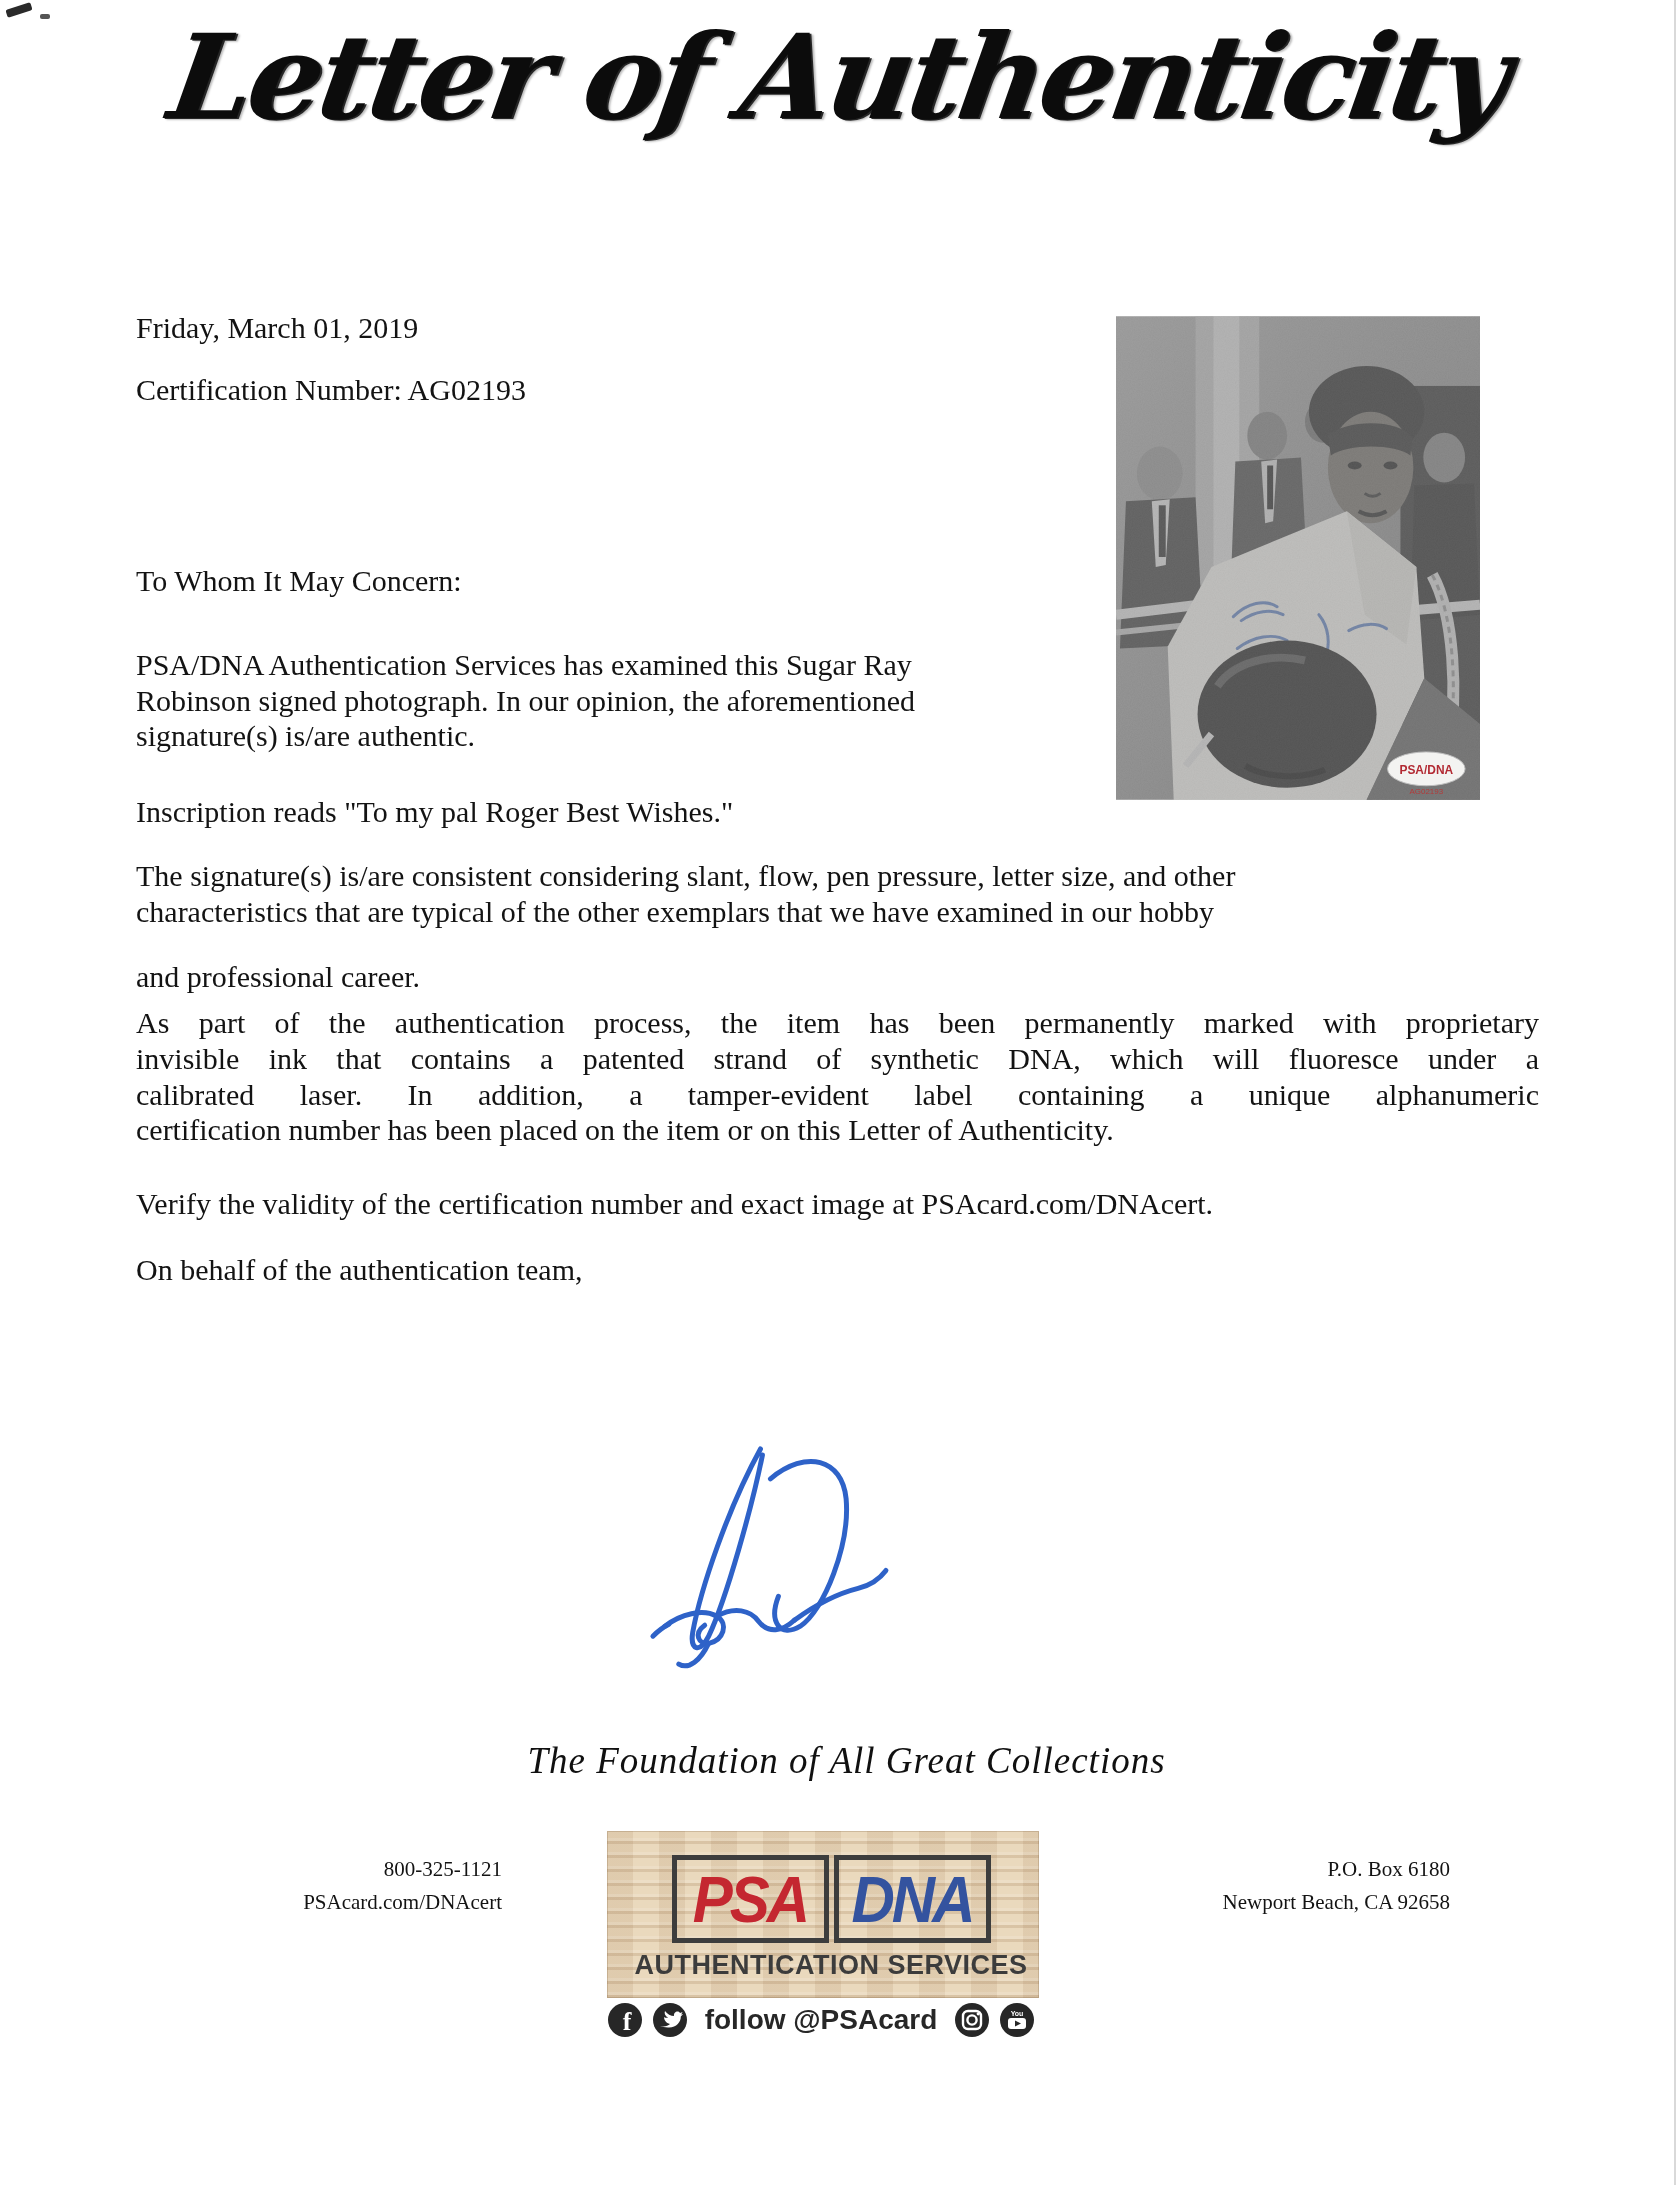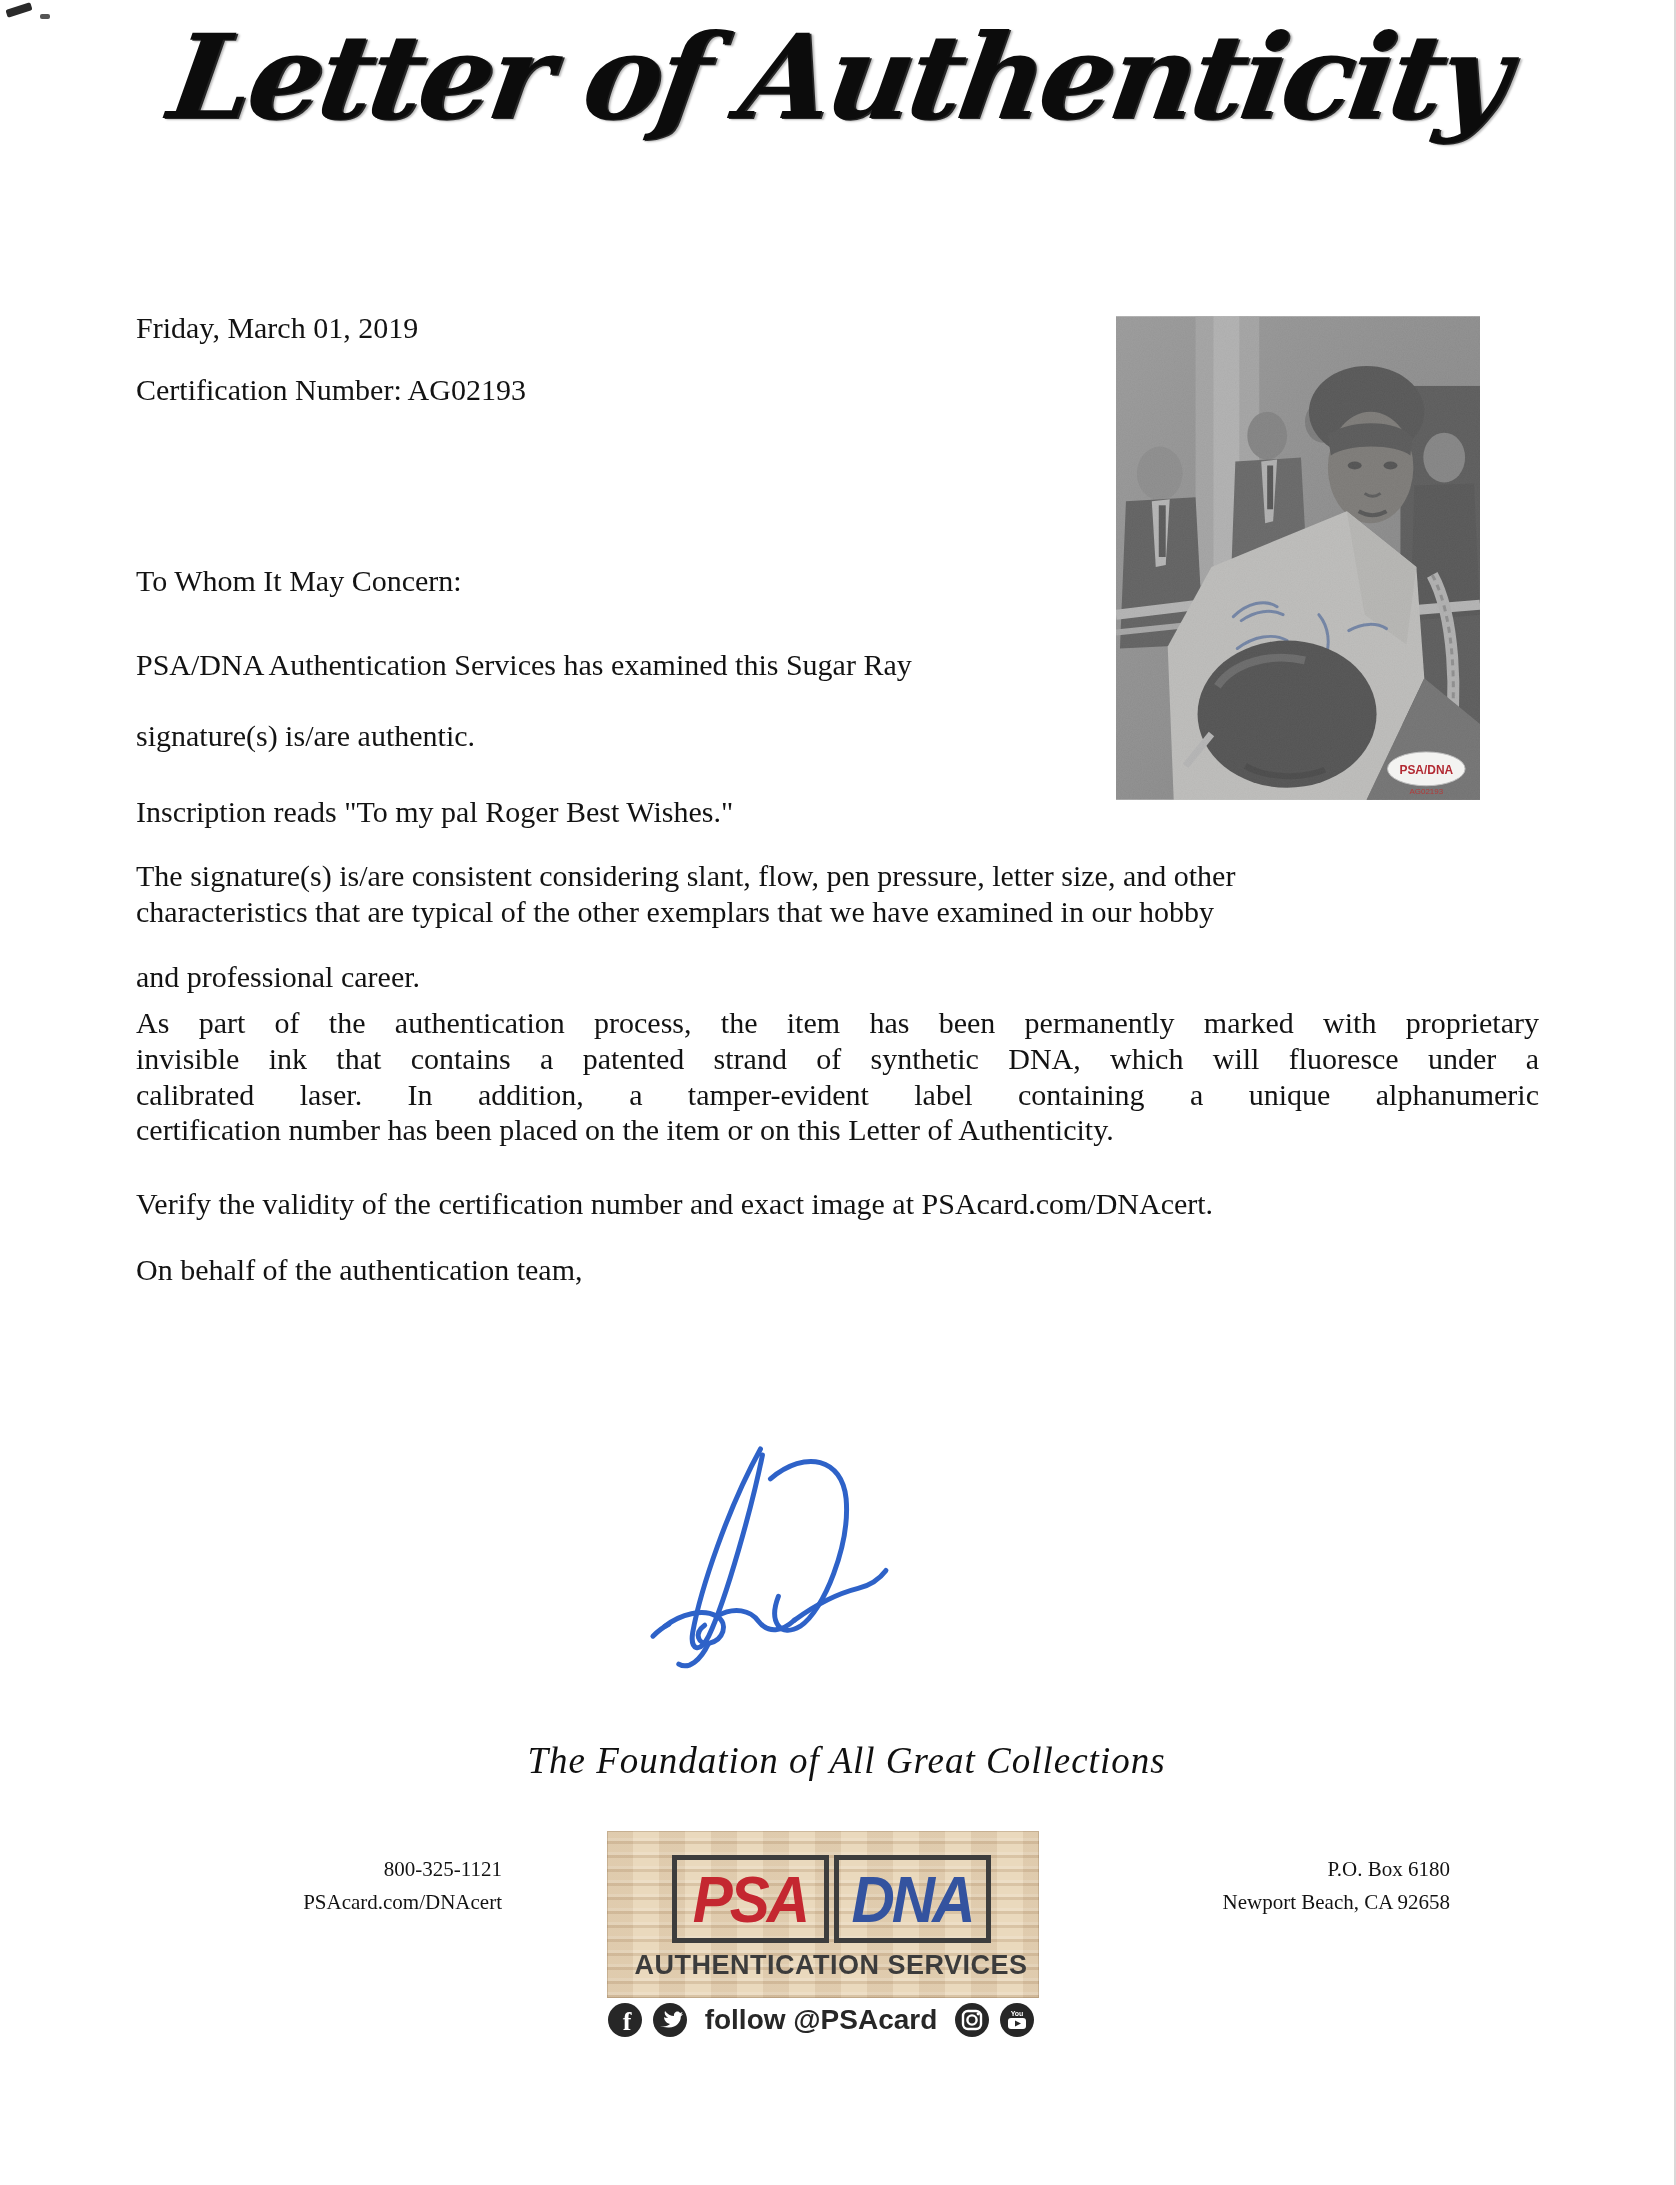--- a/index.html
+++ b/index.html
@@ -87,20 +87,21 @@
   <div class="edge-line"></div>
 
   <div class="title">Letter of Authenticity</div>
 
   <div class="tline" style="top:310px">Friday, March 01, 2019</div>
   <div class="tline" style="top:372px">Certification Number: AG02193</div>
 
   <div class="tline" style="top:563px">To Whom It May Concern:</div>
 
   <div class="tline" style="top:647px">PSA/DNA Authentication Services has examined this Sugar Ray</div>
+  <div class="tline" style="top:683px">Robinson signed photograph. In our opinion, the aforementioned</div>
   <div class="tline" style="top:718px">signature(s) is/are authentic.</div>
 
   <div class="tline" style="top:794px">Inscription reads "To my pal Roger Best Wishes."</div>
 
   <div class="tline" style="top:858px">The signature(s) is/are consistent considering slant, flow, pen pressure, letter size, and other</div>
   <div class="tline" style="top:894px">characteristics that are typical of the other exemplars that we have examined in our hobby</div>
   <div class="tline" style="top:959px">and professional career.</div>
 
   <div class="tline tjust" style="top:1005px">As part of the authentication process, the item has been permanently marked with proprietary</div>
   <div class="tline tjust" style="top:1041px">invisible ink that contains a patented strand of synthetic DNA, which will fluoresce under a</div>

